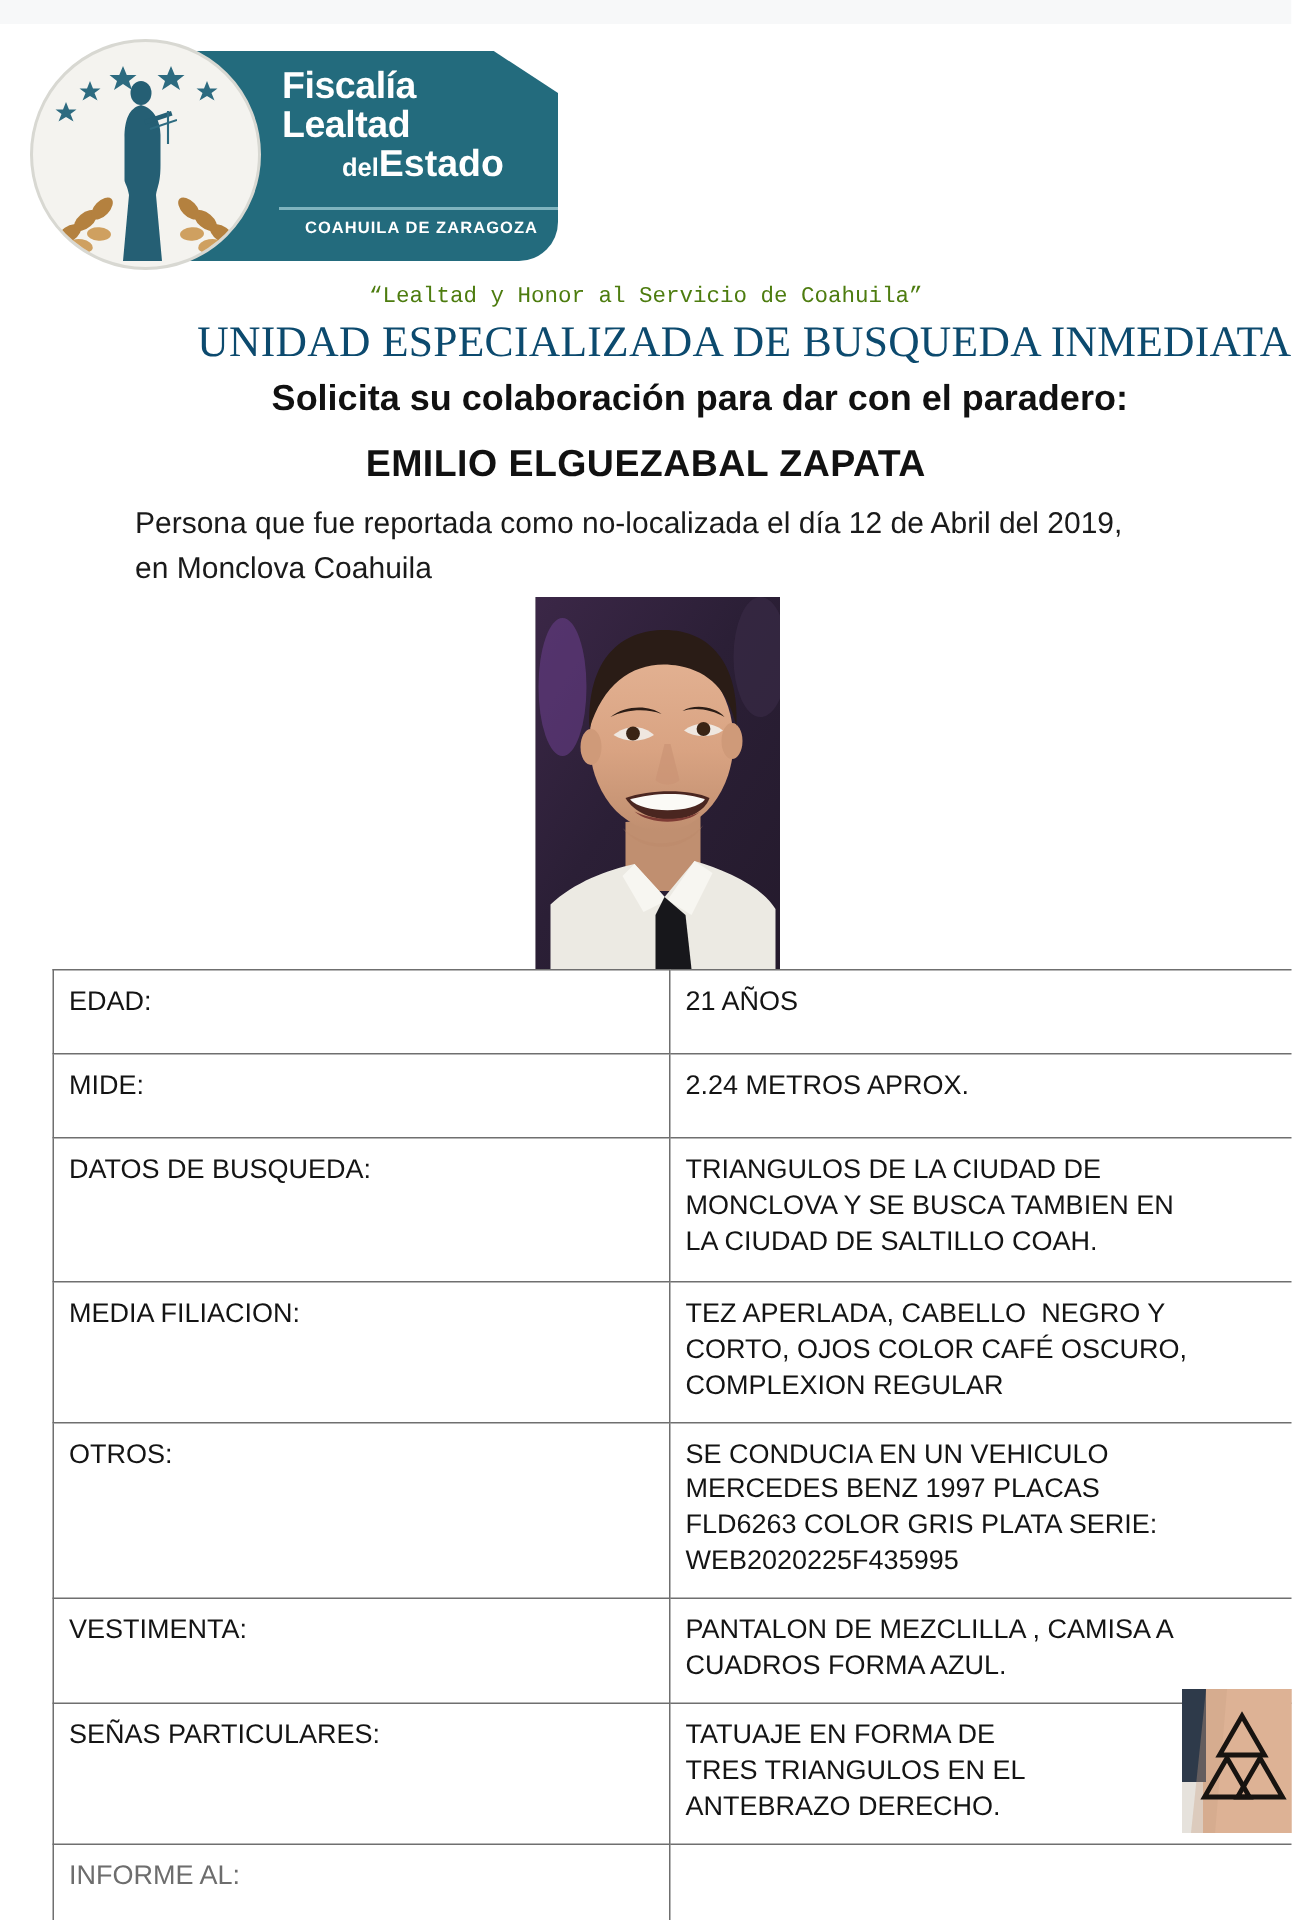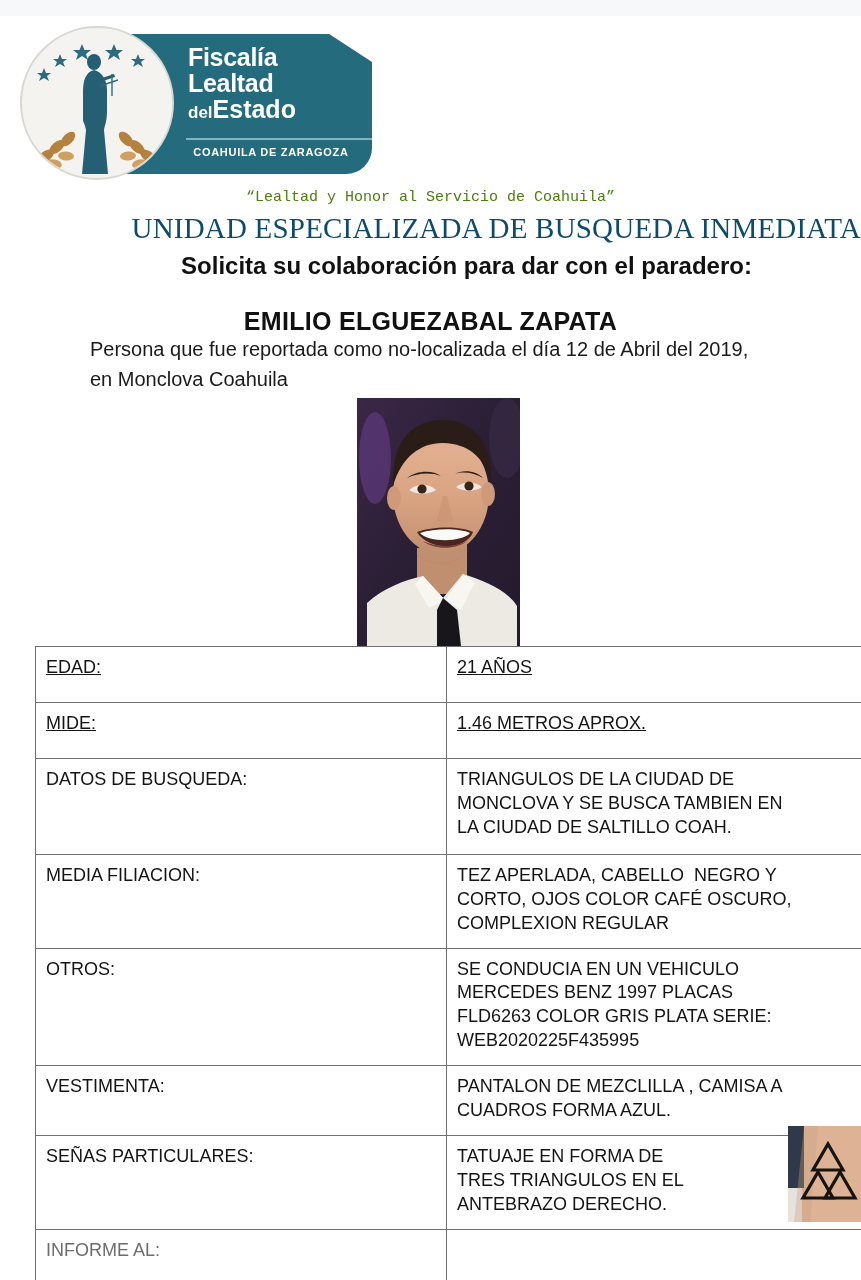--- a/index.html
+++ b/index.html
@@ -62,33 +62,33 @@
     position: absolute;
     left: 168px;
     top: 18px;
     width: 180px;
     color: #ffffff;
     font-weight: bold;
     line-height: 1.04;
   }
   .logo-l1 { font-size: 25px; letter-spacing: -0.3px; }
   .logo-l2 { font-size: 25px; letter-spacing: -0.3px; }
-  .logo-l3 { font-size: 17px; }
+  .logo-l3 { font-size: 17px; margin-left: 40px; }
   .logo-l3 b { font-size: 25px; }
   .logo-rule {
     position: absolute;
     left: 166px;
     top: 112px;
     width: 186px;
     height: 2px;
     background: #7fb4bf;
   }
   .logo-sub {
     position: absolute;
-    left: 156px;
+    left: 166px;
     top: 120px;
     width: 190px;
     color: #ffffff;
     font-size: 11px;
     font-weight: bold;
     letter-spacing: 0.7px;
     text-align: center;
   }
   
   .statue { position: absolute; left: 52px; top: 22px; width: 44px; height: 126px; }
@@ -119,21 +119,21 @@
     position: absolute;
     top: 252px; left: 0; width: 861px;
     text-align: center;
     font-size: 24px;
     font-weight: bold;
     color: #111111;
     margin-left: 36px;
   }
   .person-name {
     position: absolute;
-    top: 307px; left: 0; width: 861px;
+    top: 295px; left: 0; width: 861px;
     text-align: center;
     font-size: 25px;
     font-weight: bold;
     letter-spacing: 0.3px;
     color: #111111;
   }
   .report-line {
     position: absolute;
     top: 334px; left: 90px; width: 681px;
     text-align: left;
@@ -166,21 +166,21 @@
     border: 1px solid #6f6f6f;
     vertical-align: top;
     padding: 9px 10px 12px 10px;
     font-size: 18px;
     line-height: 1.33;
     color: #141414;
   }
   .info-table td.label { width: 390px; }
   .info-table td.value { width: 400px; position: relative; }
   .val-line { display: block; white-space: pre; }
-  .row-age td, .row-height td { padding-bottom: 22px; text-decoration: underline; }
+  .row-age td, .row-height td { padding-bottom: 22px; }
   .row-search td { padding-bottom: 14px; }
   .row-inform td {
     color: #6d6d6d;
     padding-bottom: 34px;
   }
   .row-inform td.value {
     color: #111111;
     font-weight: bold;
     text-align: center;
     font-size: 19px;
@@ -332,21 +332,21 @@
       <tr class="row-age">
         <td class="label">EDAD:</td>
         <td class="value">
           <span class="val-line">21 AÑOS</span>
         </td>
       </tr>
 
       <tr class="row-height">
         <td class="label">MIDE:</td>
         <td class="value">
-          <span class="val-line">1.46 METROS APROX.</span>
+          <span class="val-line">2.24 METROS APROX.</span>
         </td>
       </tr>
 
       <tr class="row-search">
         <td class="label">DATOS DE BUSQUEDA:</td>
         <td class="value">
           <span class="val-line">TRIANGULOS DE LA CIUDAD DE</span>
           <span class="val-line">MONCLOVA Y SE BUSCA TAMBIEN EN</span>
           <span class="val-line">LA CIUDAD DE SALTILLO COAH.</span>
         </td>

